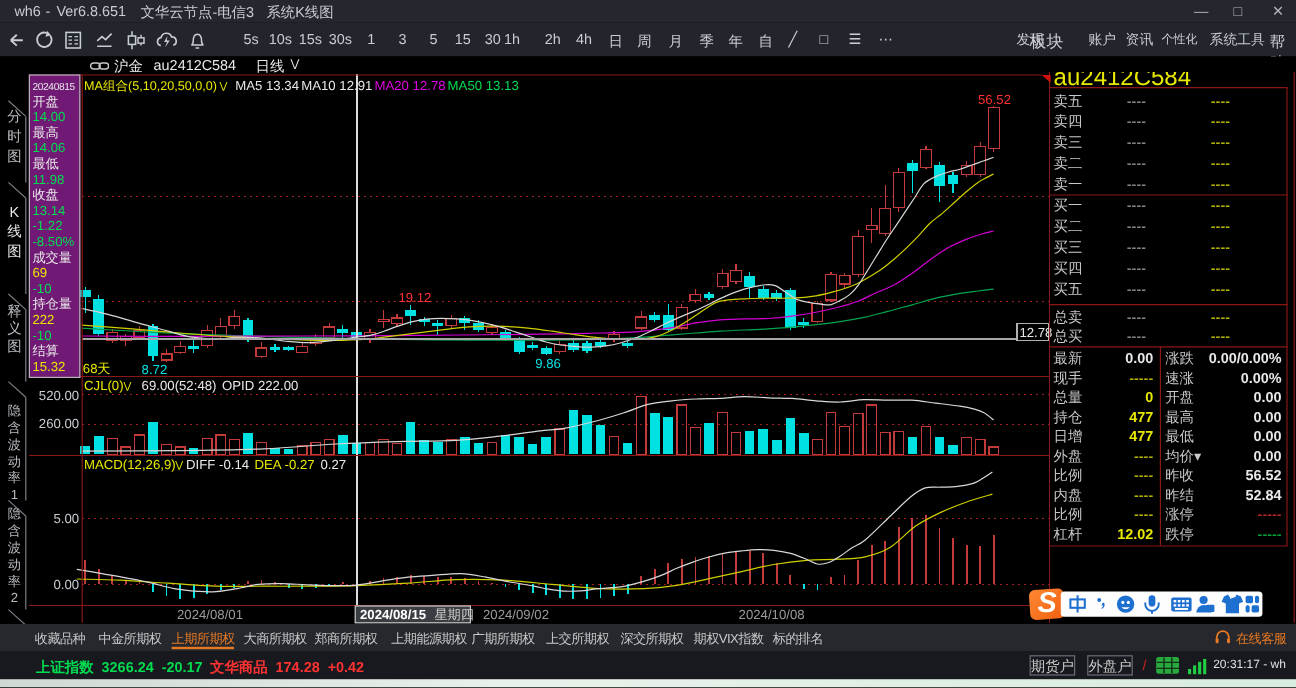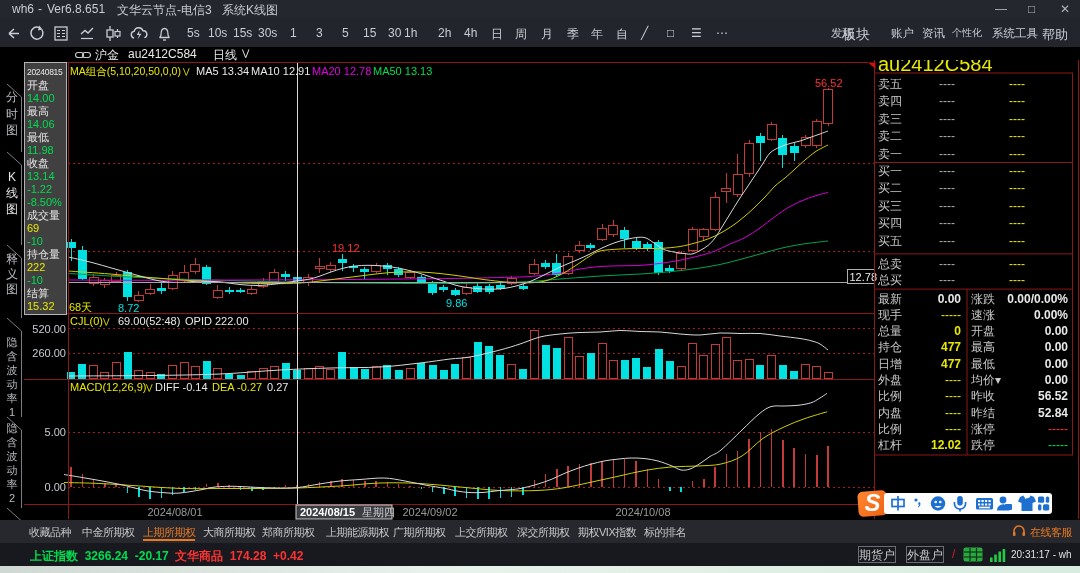--- a/index.html
+++ b/index.html
@@ -2,23 +2,23 @@
 <html><head><meta charset="utf-8">
 <style>
 * { margin:0; padding:0; box-sizing:border-box; }
 html,body { width:1080px; height:573px; background:#000; overflow:hidden;
   font-family:"Liberation Sans",sans-serif; }
 #win { position:relative; width:1080px; height:573px; background:#000;text-decoration:underline; }
 .abs { position:absolute; }
 #titlebar { left:0; top:0; width:1080px; height:19px; background:#24272e; color:#c9ccd1; font-size:12px; }
 #titlebar span { position:absolute; top:2px; }
 #toolbar { left:0; top:19px; width:1080px; height:28px; background:#22252c; color:#c9ccd1; font-size:12px; }
-#toolbar span { position:absolute; top:7px; }
+#toolbar span { position:absolute; top:7px;margin-left:16px; }
 #symrow { left:0; top:47px; width:1080px; height:15px; background:#000; color:#e8e8e8; font-size:12px; }
-#infobox { left:24px; top:62px; width:43px; height:253px; border:1px solid #b4b4b4; background:#404040;
+#infobox { left:24px; top:62px; width:43px; height:253px; border:1px solid #b4b4b4; background:#701a75;
   font-size:11px; line-height:13px; padding:3px 0 0 2px; color:#e8e8e8; }
 #infobox div { height:13px; white-space:nowrap; }
 .g { color:#00dc50; } .y { color:#e8e800; }
 #tabrow { left:0; top:520px; width:1080px; height:23px; background:#26282e; color:#c8c8c8; font-size:11px; }
 #tabrow span { position:absolute; top:5px; letter-spacing:-0.5px;text-align:right; }
 #statusbar { left:0; top:543px; width:1080px; height:23px; background:#17191e; font-size:12px; }
 #statusbar span { position:absolute; top:5px; }
 #bottomstrip { left:0; top:566px; width:1080px; height:7px;
   background:linear-gradient(90deg,#cfd8d2,#e8f2ea 40%,#d8ecdf); }
 .btn { border:1px solid #6a6d74; color:#c8c8c8; padding:0 6px; font-size:12px; height:17px; line-height:16px; }

